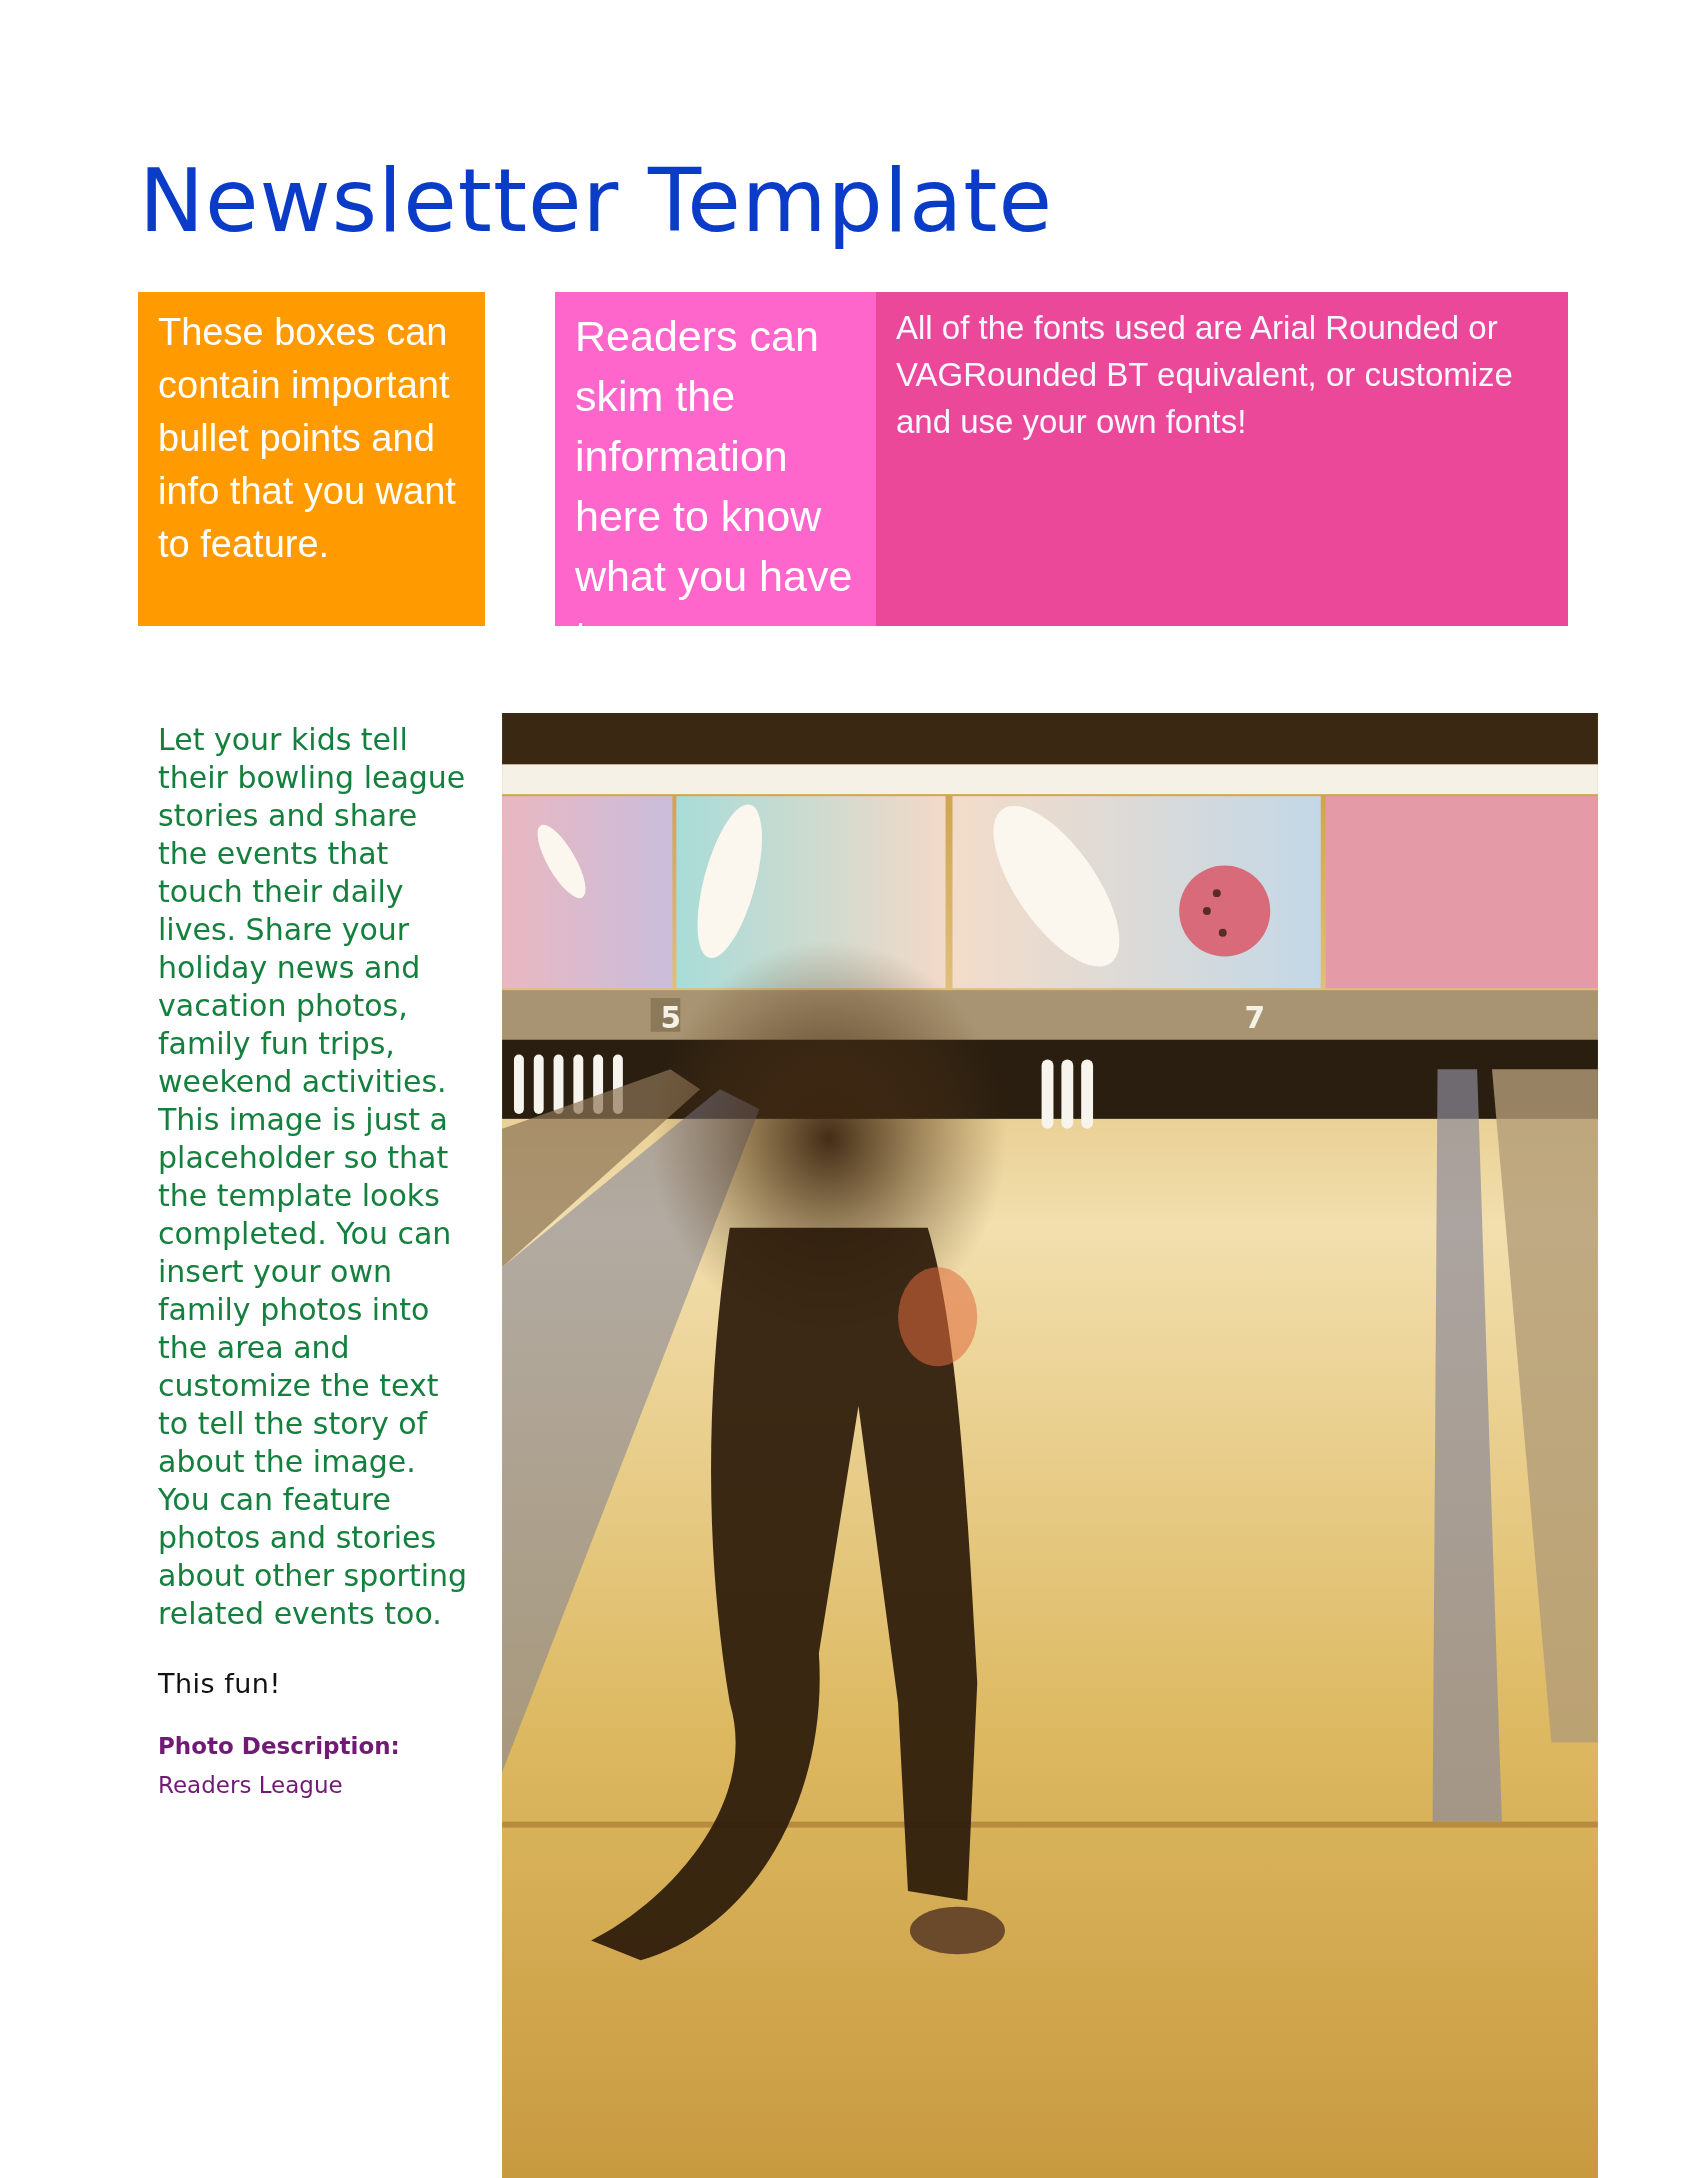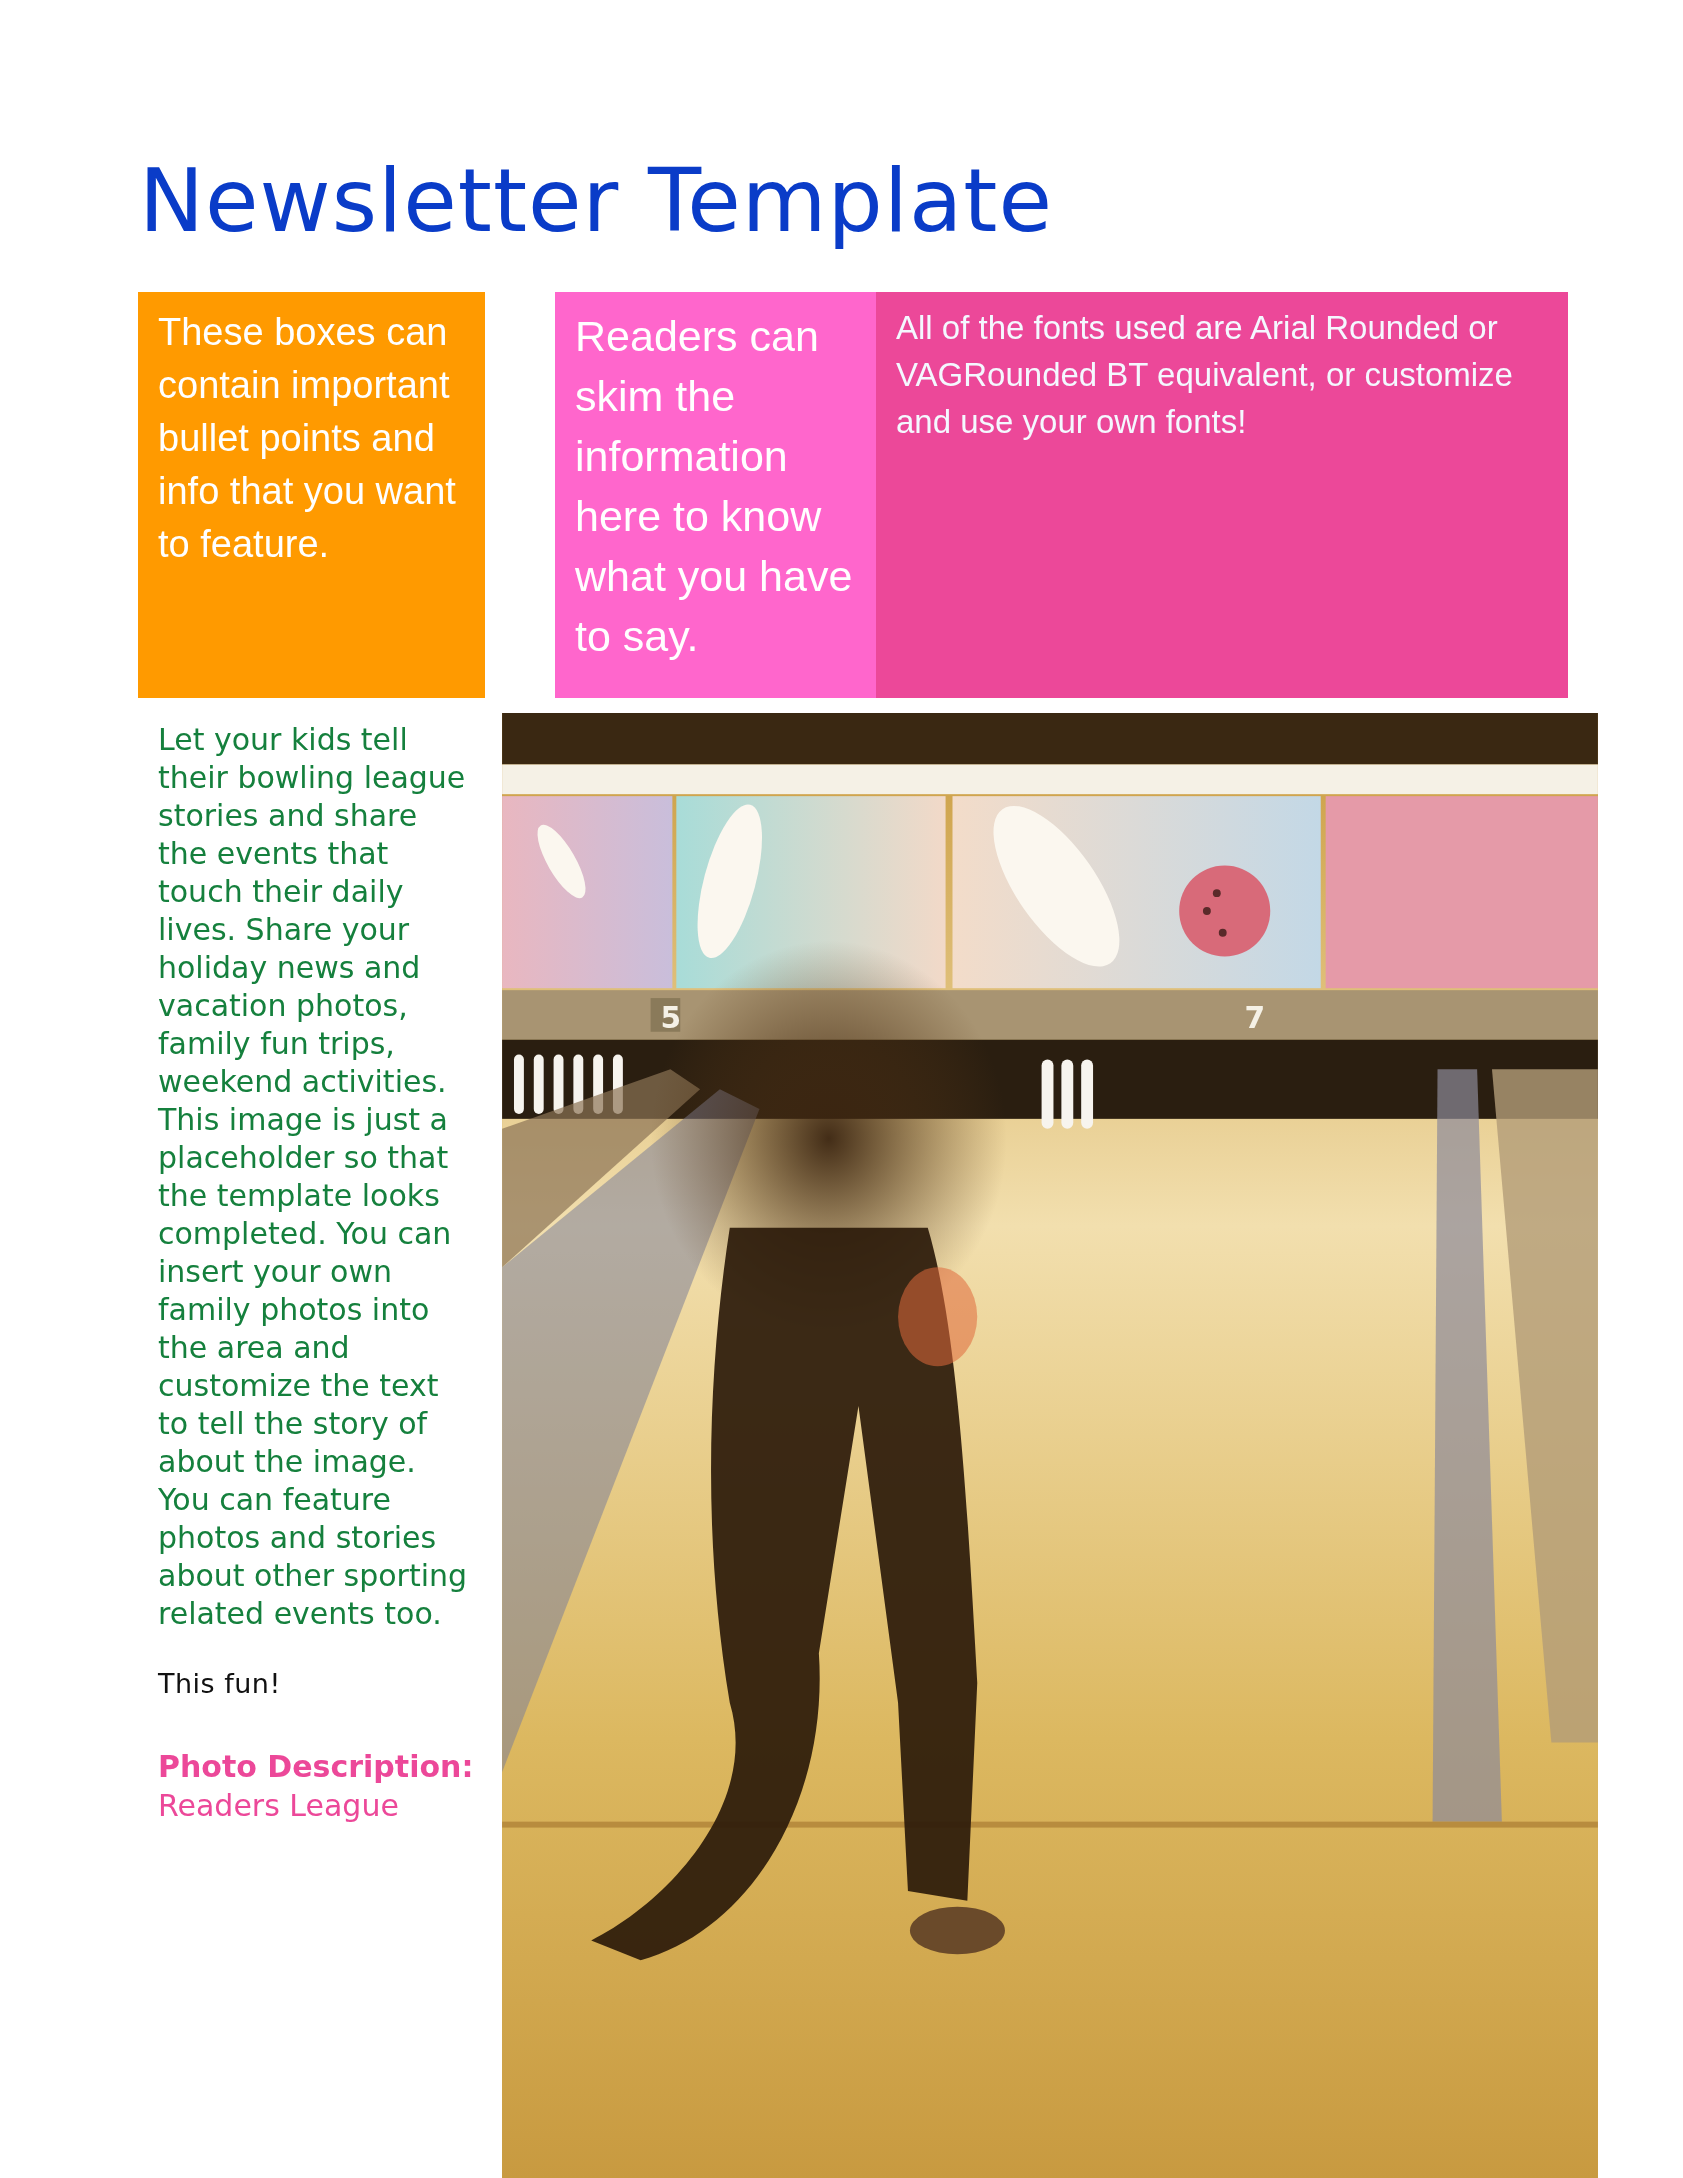--- a/index.html
+++ b/index.html
@@ -7,42 +7,42 @@
       width: 1683px; height: 2178px; background: #ffffff; position: relative; overflow: hidden;
       font-family: "DejaVu Sans", sans-serif;
     }
     .title {
       position: absolute; left: 139px; top: 147px;
       font-family: "DejaVu Sans", sans-serif;
       font-size: 87px; line-height: 109px; color: #0a3cc8; letter-spacing: 1px;
       font-weight: normal; margin: 0; white-space: nowrap;
     }
     .box {
-      position: absolute; top: 292px; height: 406px; box-sizing: border-box;
+      position: absolute; top: 292px; height: 334px; box-sizing: border-box;
       color: #ffffff; font-family: "Liberation Sans", sans-serif;
     }
     .box-orange { left: 138px; width: 347px; background: #ff9a00; padding: 14px 20px; font-size: 38px; line-height: 53px; }
     .box-pink { left: 507px; width: 347px; background: #ff66cc; padding: 14px 20px; font-size: 43px; line-height: 60px; margin-left: 48px; }
     .box-blue { left: 876px; width: 692px; background: #ec4899; padding: 12px 20px; font-size: 33px; line-height: 47px; color: #f4f8ff; }
     .box p { margin: 0; }
 
     .sidebar { position: absolute; left: 158px; top: 721px; width: 317px; }
     .article-title {
       font-family: "DejaVu Sans", sans-serif; color: #1a3fa8;
       font-size: 28px; line-height: 41px; letter-spacing: 2.6px; margin: 0 0 36px 0;
     }
     .article-body {
       font-family: "DejaVu Sans", sans-serif; color: #15803d;
       font-size: 30px; line-height: 38px; margin: 0;
     }
     .closing {
       font-family: "DejaVu Sans", sans-serif; color: #111; font-size: 27px; line-height: 38px;
       margin: 32px 0 0 0; letter-spacing: 0.5px;
     }
-    .caption { margin-top: 44px; font-family: "DejaVu Sans", sans-serif; color: #ec4899; font-size: 30px; line-height: 39px; }
+    .caption { margin-top: 24px; font-family: "DejaVu Sans", sans-serif; color: #701a75; font-size: 23px; line-height: 39px; }
     .caption-label { font-weight: bold; display: block; }
     .caption-value { display: block; }
 
     .photo {
       position: absolute; left: 502px; top: 713px; width: 1096px; height: 1465px; overflow: hidden;
       background: linear-gradient(180deg, #c8a24a 0%, #d9b25b 50%, #cfa44a 100%);
     }
     .photo svg { display: block; }
   </style>
 </head>

